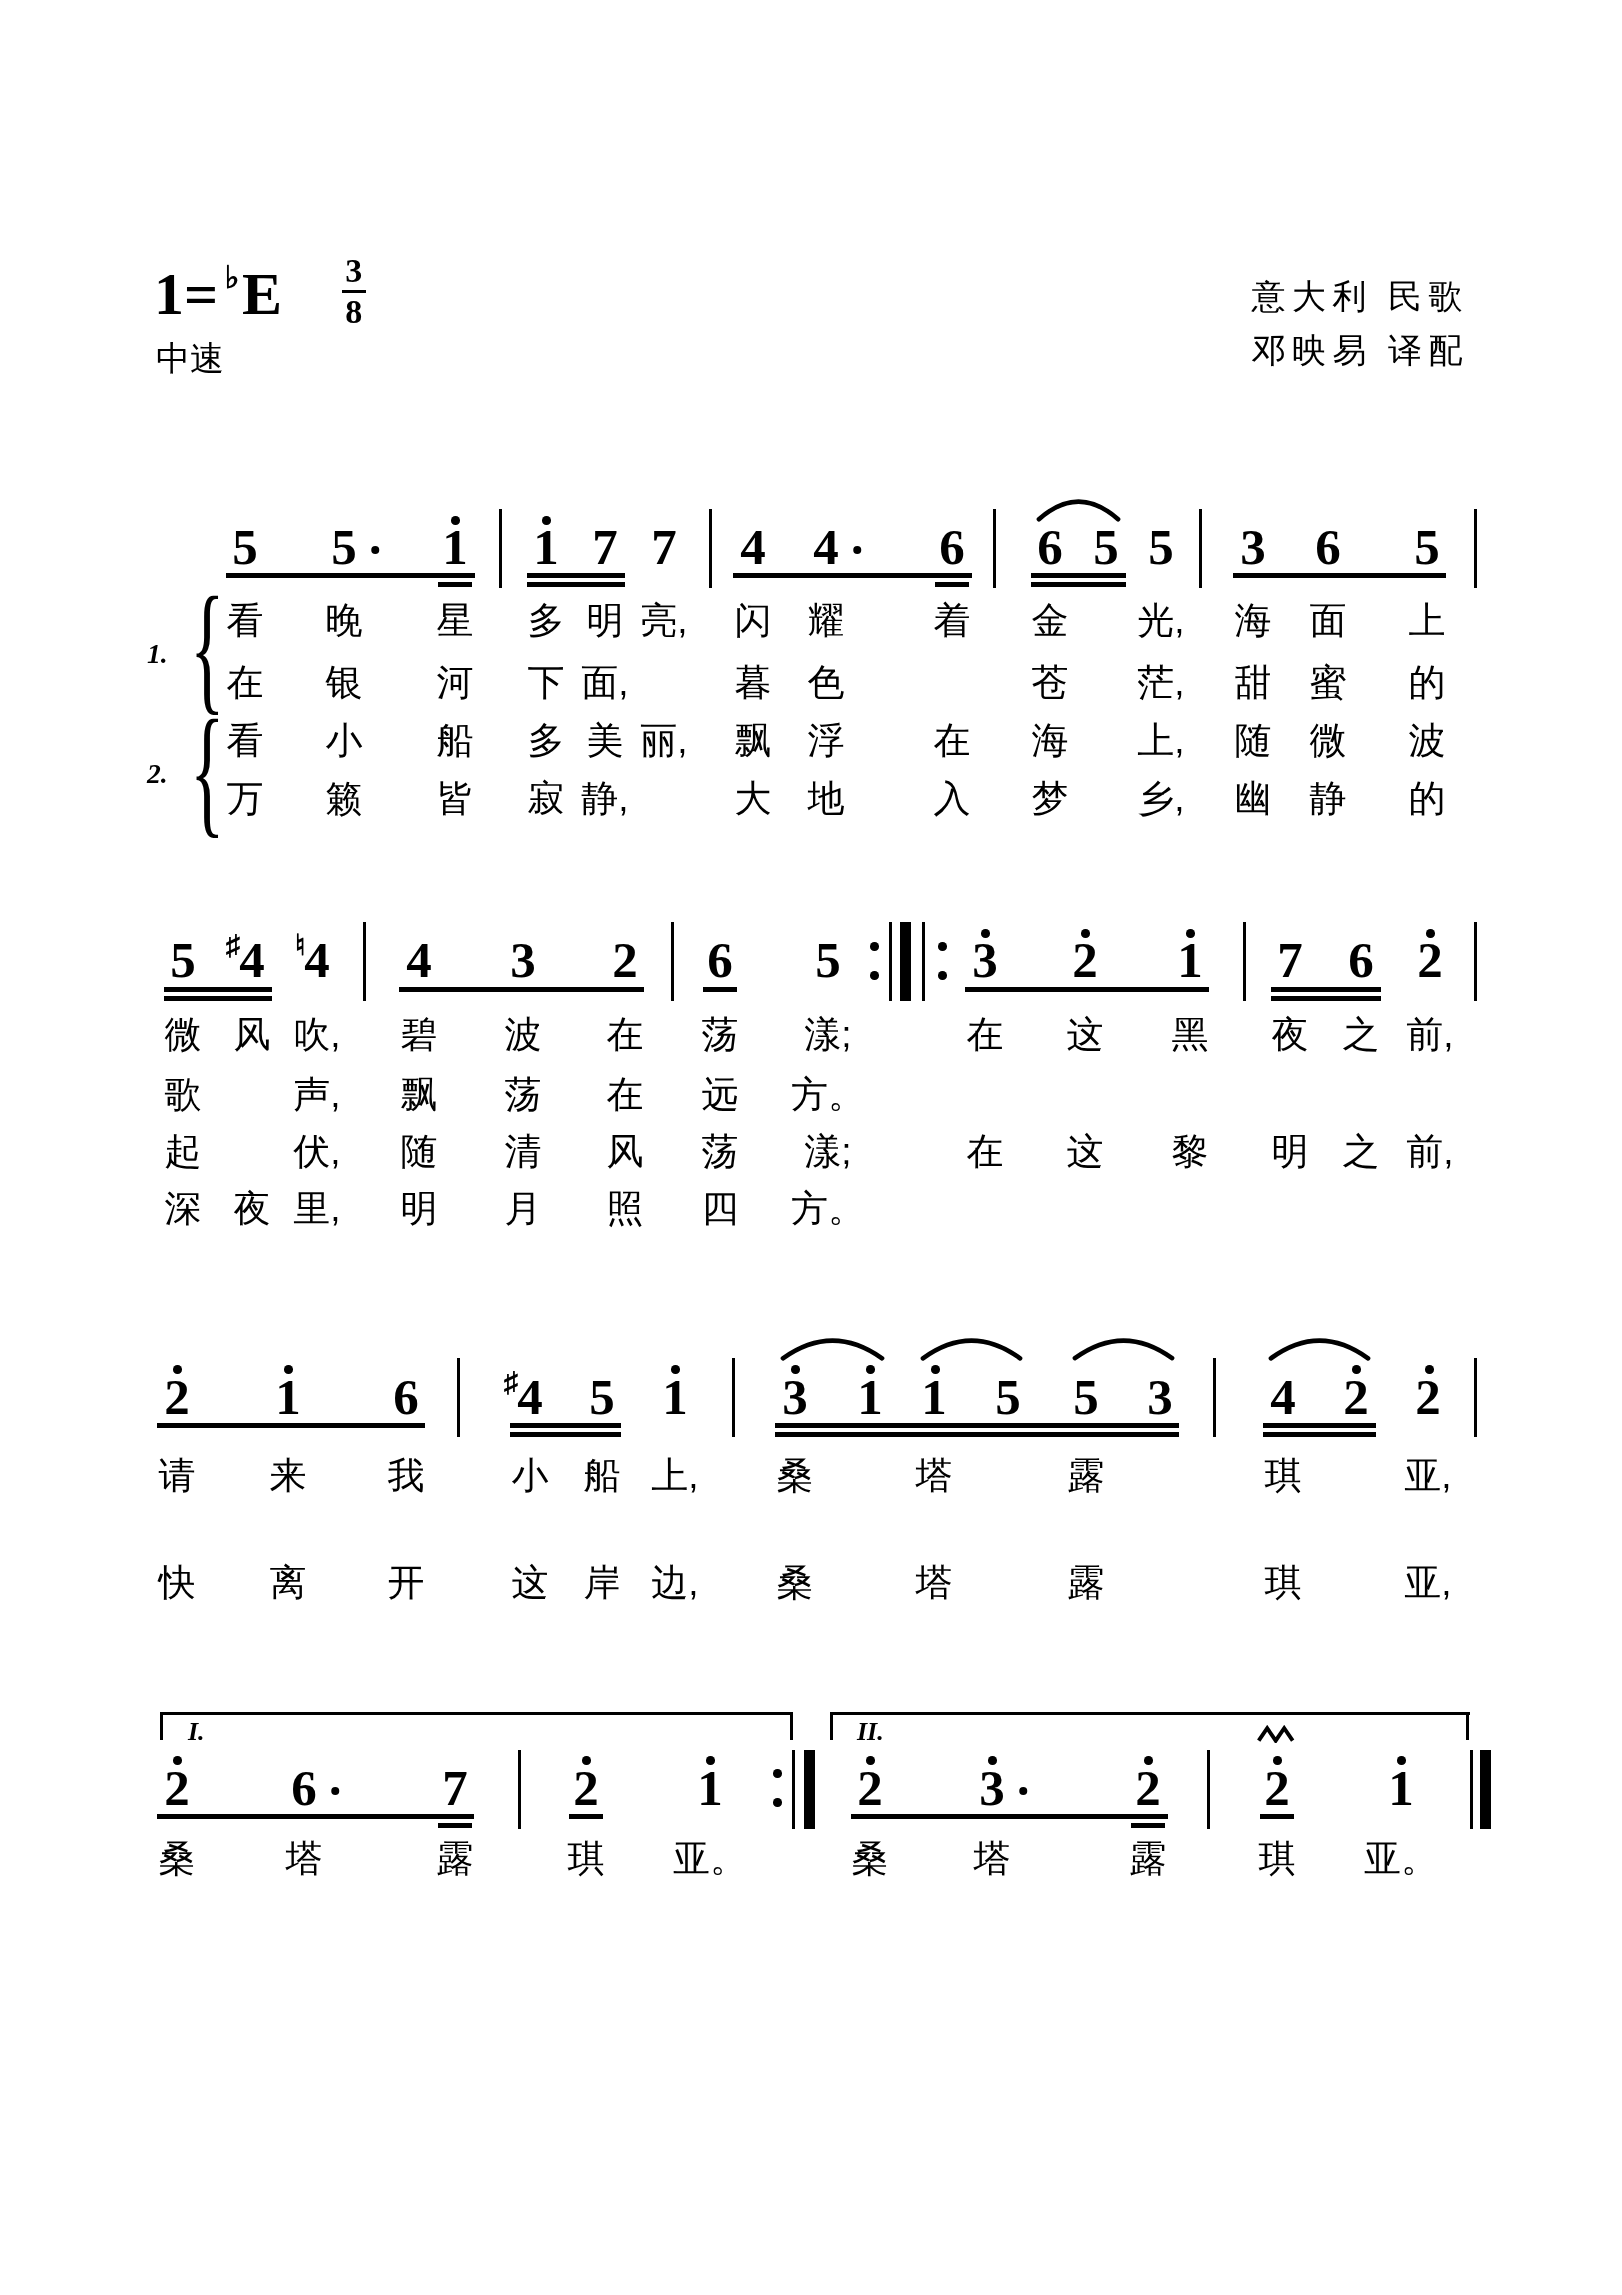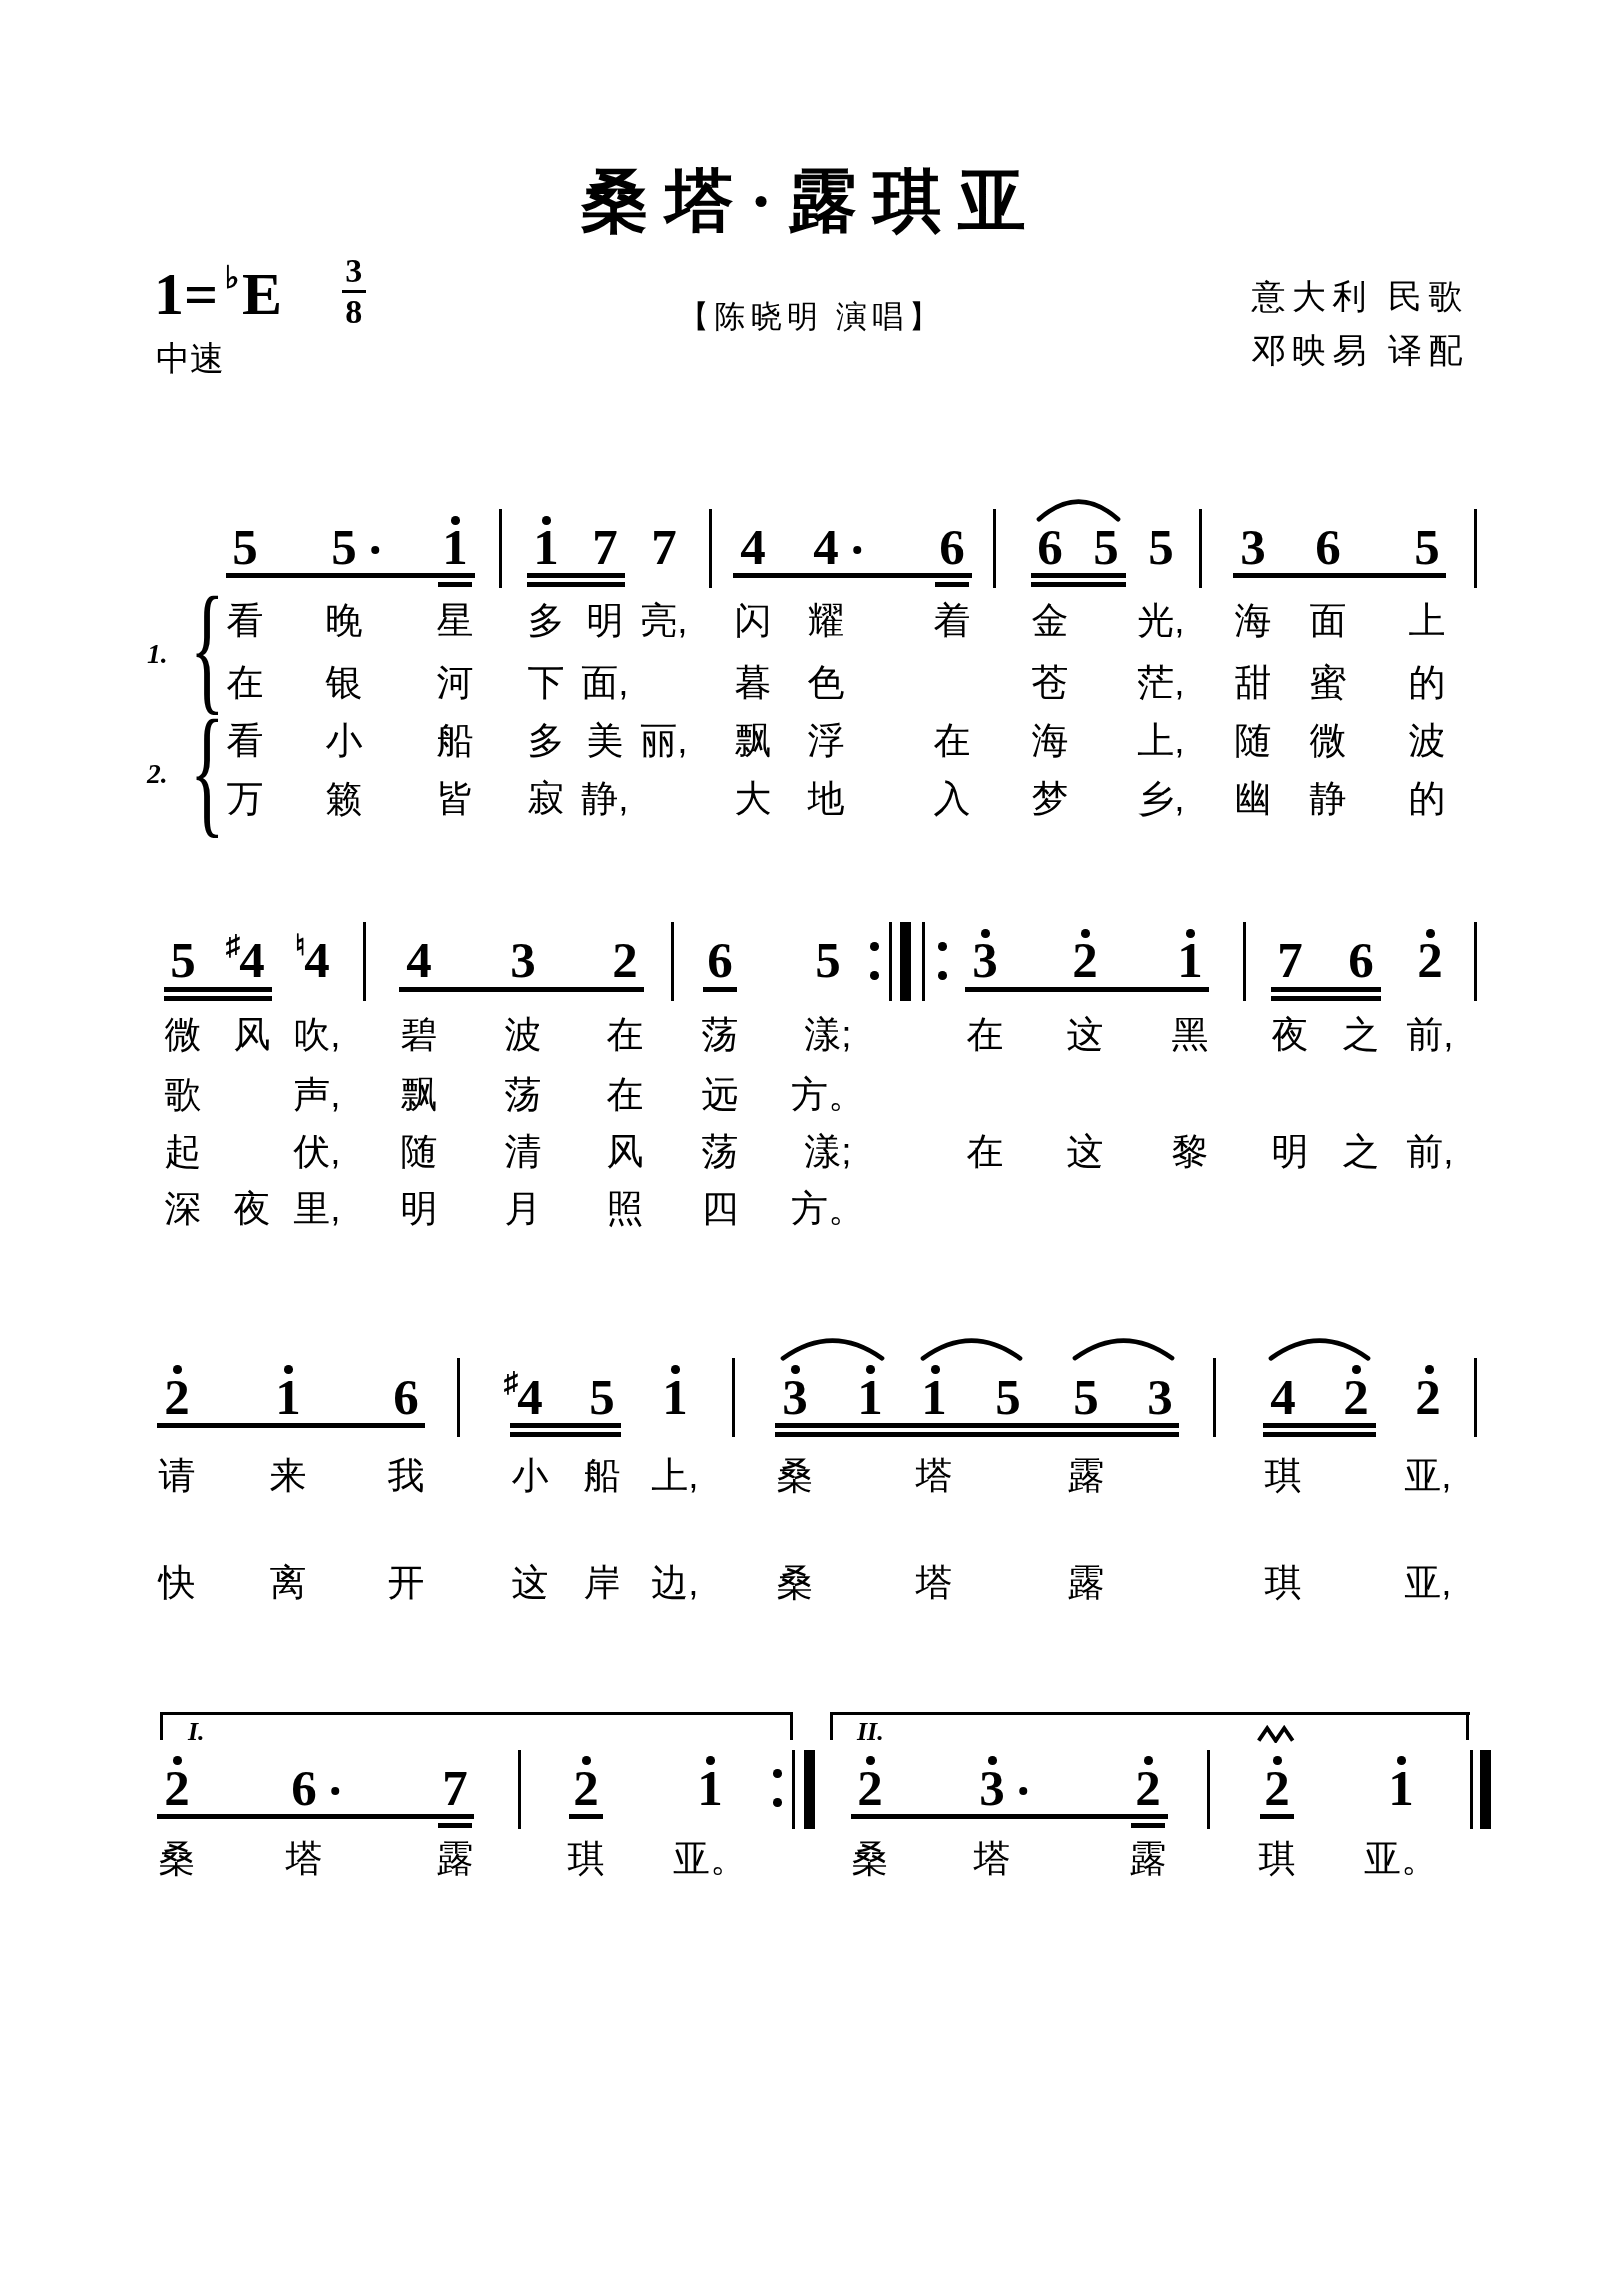--- a/index.html
+++ b/index.html
@@ -37,32 +37,30 @@
   .vlabel{position:absolute;font:italic 700 26px "Liberation Serif",serif;}
   .vnum{position:absolute;font:italic 700 27.5px "Liberation Serif",serif;}
   .brace{position:absolute;font:400 144px "Liberation Serif",serif;line-height:115px;
          transform:scaleX(0.5);transform-origin:left center;}
   .mordent{position:absolute;}
 </style>
 </head>
 <body>
 
 <div class="page">
-  <div class="title">桑塔·露琪亚</div>
 
   <div class="keysig">
     <span class="kmain">1=</span><span class="kflat">♭</span><span class="kmain">E</span>
     <span class="kmeter">
       <span class="mnum">3</span>
       <span class="mden">8</span>
     </span>
   </div>
 
   <div class="tempo">中速</div>
-  <div class="performer">【陈晓明 演唱】</div>
   <div class="credit c1">意大利 民歌</div>
   <div class="credit c2">邓映易 译配</div>
 
   <div id="score">
       <div class="note" style="left: 245px; top: 522px;">5</div>
       <div class="note" style="left: 344px; top: 522px;">5<div class="augdot"></div></div>
       <div class="note" style="left: 455px; top: 522px;">1</div>
       <div class="octdot" style="left: 451px; top: 516px;"></div>
       <div class="note" style="left: 546px; top: 522px;">1</div>
       <div class="octdot" style="left: 542px; top: 516px;"></div>

